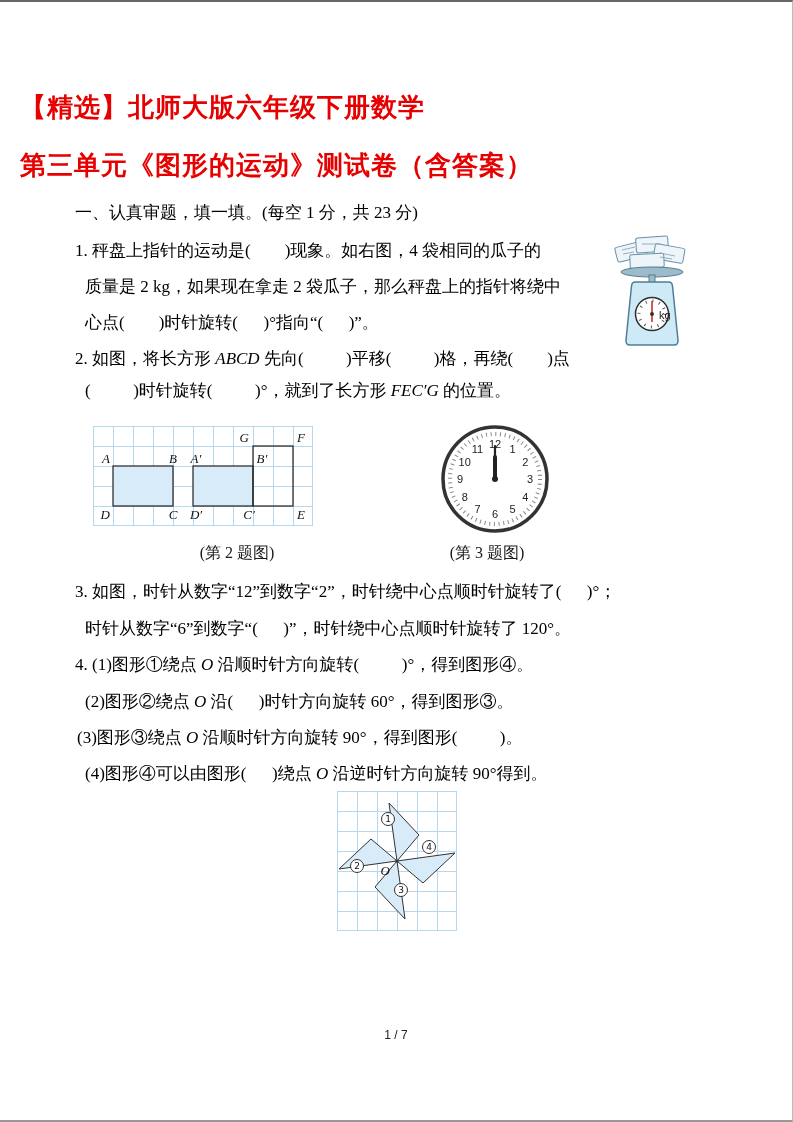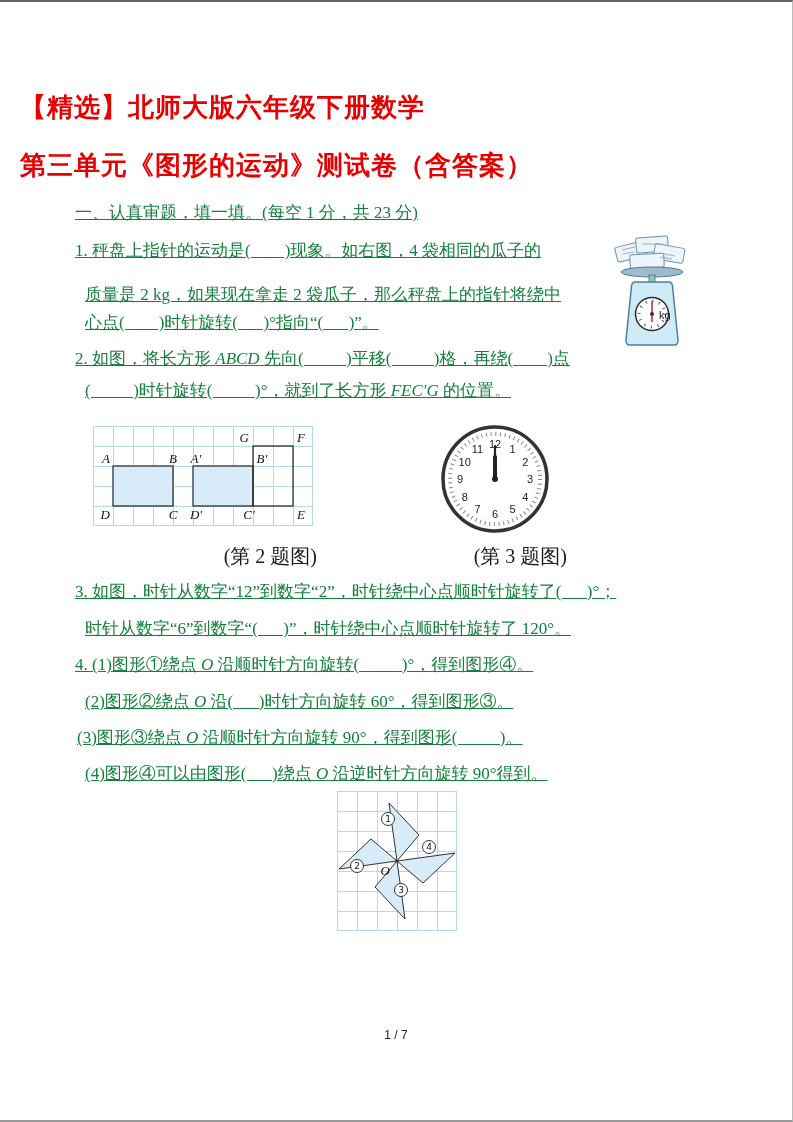--- a/index.html
+++ b/index.html
@@ -6,35 +6,35 @@
   .page{
     position:relative;width:793px;height:1122px;background:#fff;
     font-family:"Liberation Serif","DejaVu Serif",serif;color:#1a1a1a;
     overflow:hidden;box-sizing:border-box;
     border-top:2px solid #666;border-bottom:2px solid #999;border-right:1px solid #bbb;
   }
   .title{position:absolute;left:0;width:100%;text-align:left;color:#e60000;
          font-weight:bold;font-size:26px;letter-spacing:1px;padding-left:20px;}
   .t1{top:88px}
   .t2{top:146px}
-  .line{position:absolute;font-size:17px;line-height:26px;white-space:pre-wrap;color:#15803d;text-decoration:underline;}
+  .line{position:absolute;font-size:17px;line-height:26px;white-space:pre-wrap;color:#000000;}
   .it{font-style:italic;}
   .ln-sec{left:75px;top:198px}
   .ln-q1a{left:75px;top:236px}
-  .ln-q1b{left:85px;top:280px}
+  .ln-q1b{left:85px;top:272px}
   .ln-q1c{left:85px;top:308px}
   .ln-q2a{left:75px;top:344px}
   .ln-q2b{left:85px;top:376px}
   .ln-q3a{left:75px;top:577px}
   .ln-q3b{left:85px;top:614px}
   .ln-q4a{left:75px;top:650px}
   .ln-q4b{left:85px;top:687px}
   .ln-q4c{left:77px;top:723px}
   .ln-q4d{left:85px;top:759px}
-  .caption{position:absolute;font-size:20px;width:160px;text-align:right;white-space:pre;}
+  .caption{position:absolute;font-size:16px;width:160px;text-align:center;white-space:pre;}
   .cap2{left:157px;top:541px}
   .cap3{left:407px;top:541px}
   .fig{position:absolute;}
   .fig-scale{left:608px;top:232px;width:92px;height:112px}
   .fig-grid2{left:93px;top:424px;width:220px;height:100px}
   .fig-clock{left:440px;top:422px;width:110px;height:110px}
   .fig-pin{left:337px;top:789px;width:120px;height:140px}
   .gridbg{
     position:absolute;inset:0;background-color:#fff;
     background-image:

